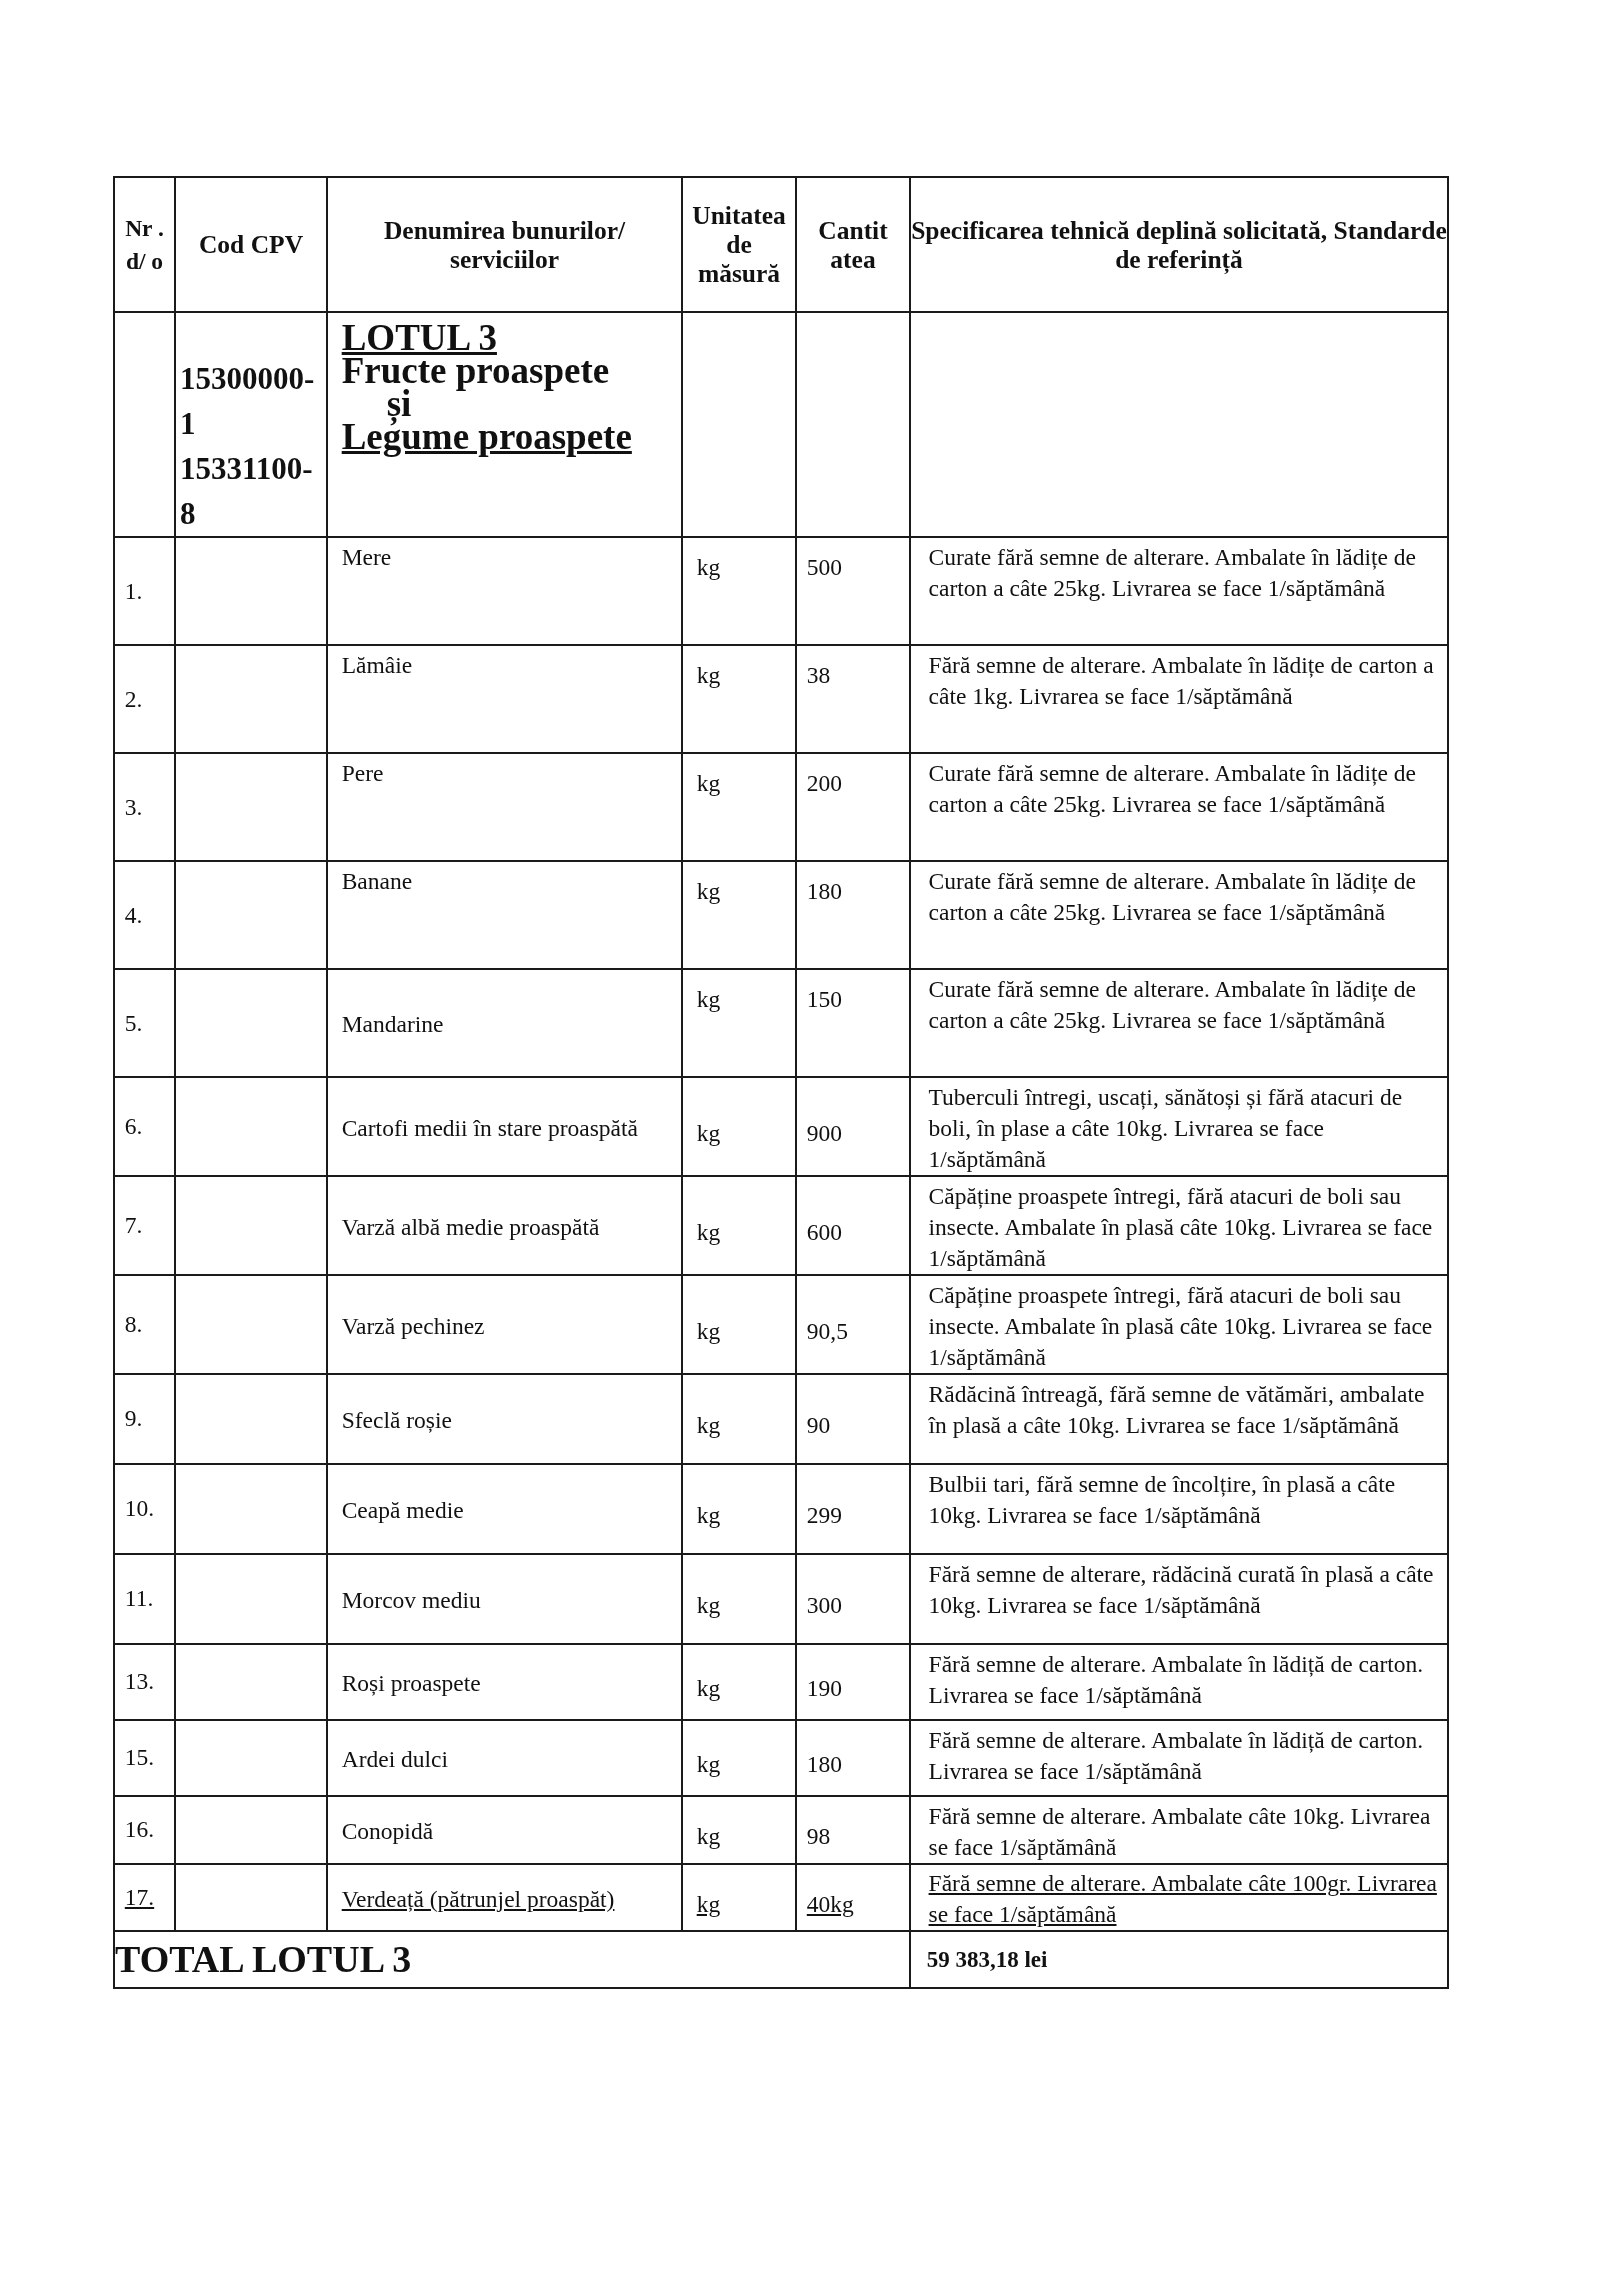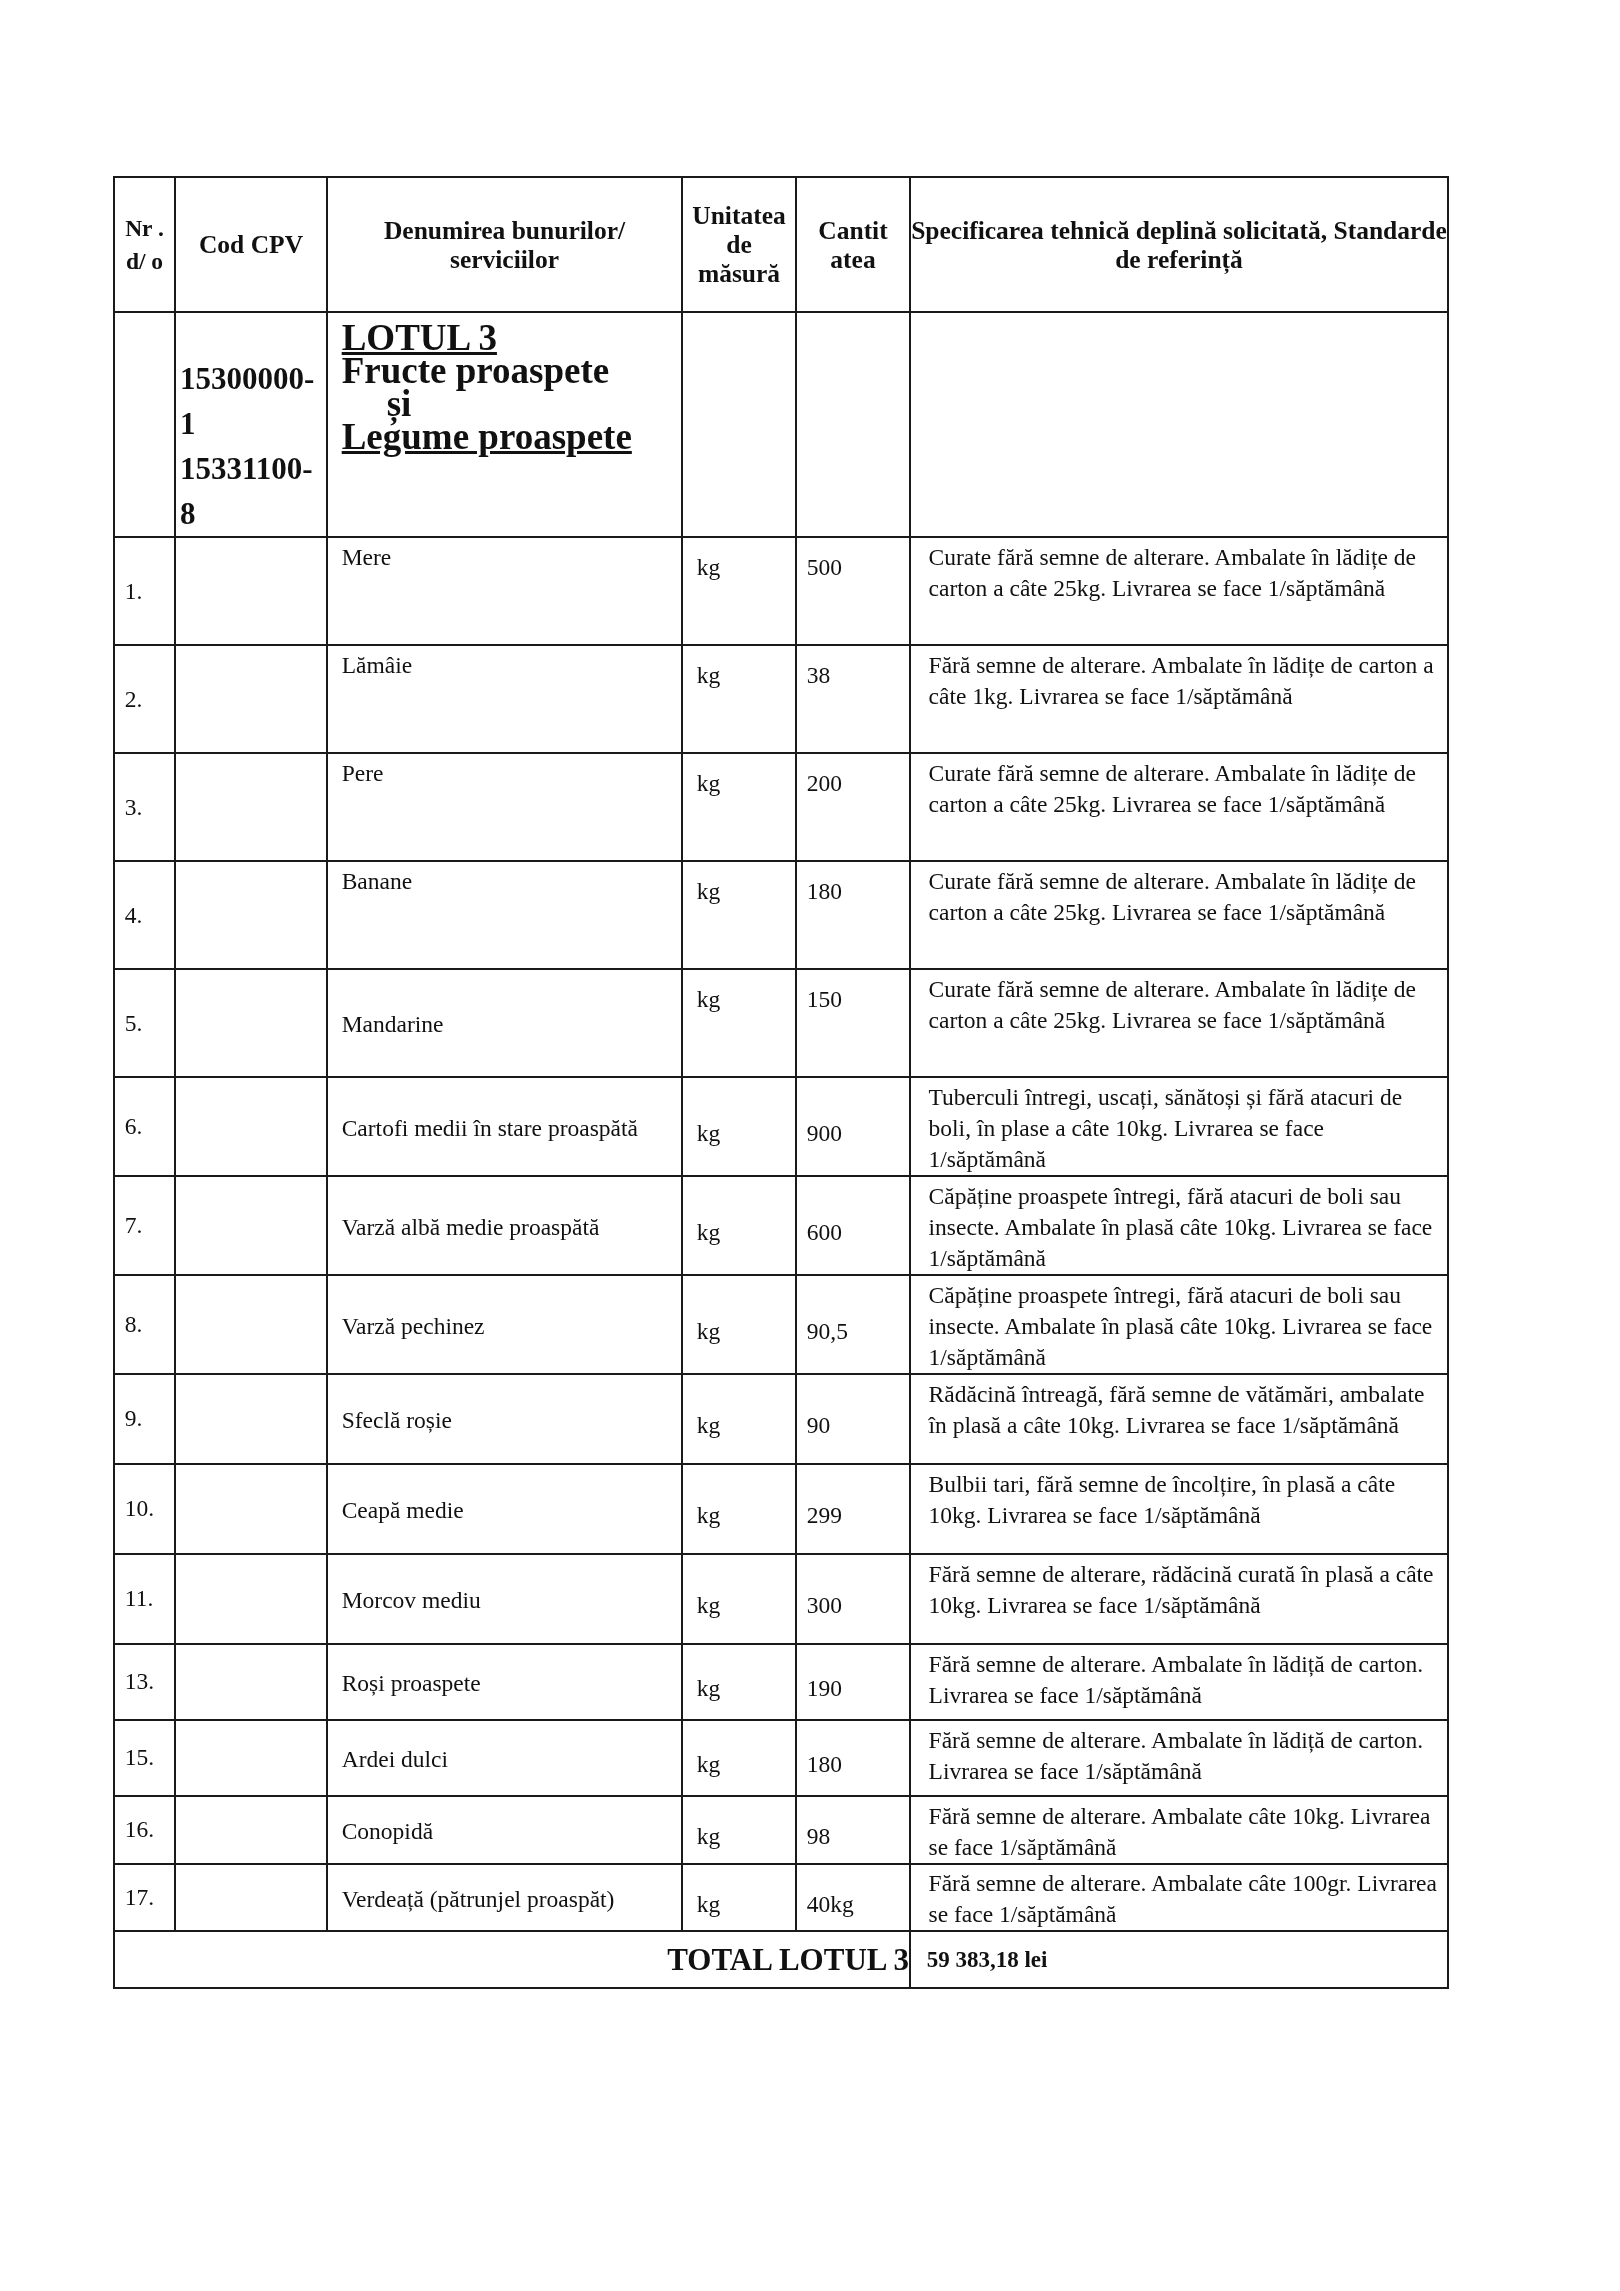--- a/index.html
+++ b/index.html
@@ -23,21 +23,21 @@
   .lot-title .u { text-decoration: underline; }
   .lot-title .si { padding-left: 45px; display: block; }
   .nr-cell { padding: 0 0 0 9.8px !important; vertical-align: middle !important; }
   .name-cell { padding: 3.9px 0 0 13.7px !important; }
   .name-mid { vertical-align: middle !important; }
   .unit-cell { padding: 13.7px 0 0 13.7px !important; }
   .unit-mid { vertical-align: middle !important; }
   .qty-cell { padding: 13.7px 0 0 9.8px !important; }
   .qty-mid { vertical-align: middle !important; }
   .spec-cell { padding: 3.9px 5.9px 0 17.6px !important; }
-  .total-label { text-align: right; font-weight: bold; font-size: 31px; height: 55px; vertical-align: middle !important; }
+  .total-label { text-align: left; font-weight: bold; font-size: 38px; height: 55px; vertical-align: middle !important; }
   .total-value { font-weight: bold; font-size: 23px; padding-left: 15.7px !important; vertical-align: middle !important; }
 </style>
 </head>
 <body>
 
 <div class="page">
 <table class="spec">
   <colgroup>
     <col class="c-nr">
         <col class="c-cpv">
@@ -178,21 +178,21 @@
           <td class="spec-cell">Fără semne de alterare. Ambalate în lădiță de carton. Livrarea se face 1/săptămână</td>
         </tr>
         <tr style="height: 63px;">
           <td class="nr-cell">16.</td>
           <td></td>
           <td class="name-cell name-mid">Conopidă</td>
           <td class="unit-cell unit-mid">kg</td>
           <td class="qty-cell qty-mid">98</td>
           <td class="spec-cell">Fără semne de alterare. Ambalate câte 10kg. Livrarea se face 1/săptămână</td>
         </tr>
-        <tr style="height: 63px;">
+        <tr style="height: 63px; text-decoration: underline;">
           <td class="nr-cell">17.</td>
           <td></td>
           <td class="name-cell name-mid">Verdeață (pătrunjel proaspăt)</td>
           <td class="unit-cell unit-mid">kg</td>
           <td class="qty-cell qty-mid">40kg</td>
           <td class="spec-cell">Fără semne de alterare. Ambalate câte 100gr. Livrarea se face 1/săptămână</td>
         </tr>
       </tbody>
   <tbody>
         <tr>

